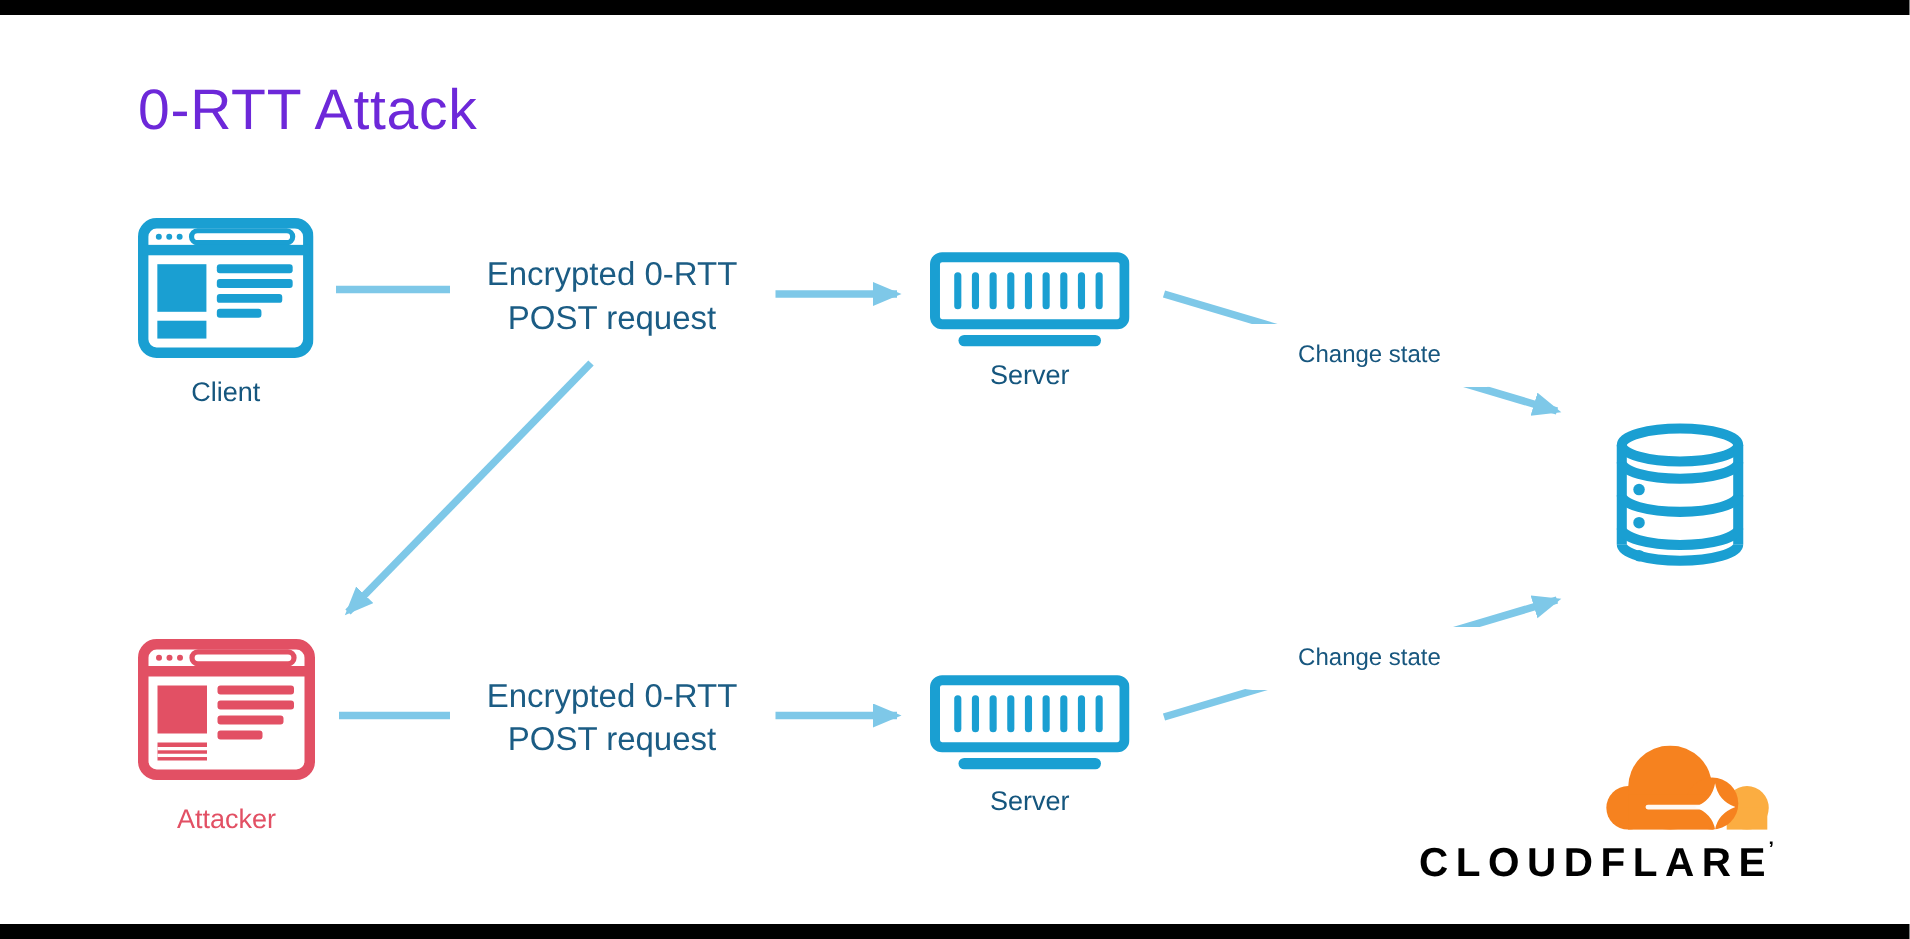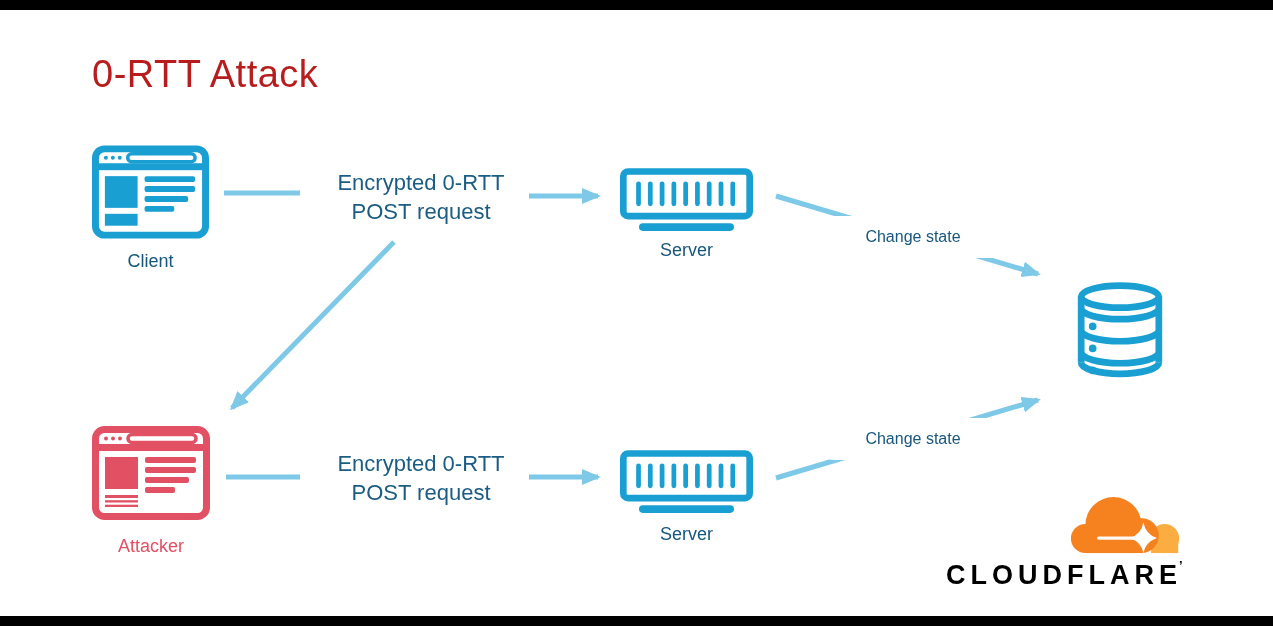--- a/index.html
+++ b/index.html
@@ -3,27 +3,27 @@
 <meta charset="utf-8">
 <style>
   * { margin:0; padding:0; box-sizing:border-box; }
   html,body { width:1273px; height:626px; }
   body { font-family:"Liberation Sans", sans-serif; background:#ffffff; position:relative; overflow:hidden; }
   .page { position:absolute; left:0; top:0; width:1273px; height:626px; background:#ffffff; }
   .bar { position:absolute; left:0; width:1273px; height:10px; background:#000000; }
   .bar.top { top:0; } .bar.bottom { bottom:0; }
 
   .title { position:absolute; left:92px; top:53px; font-size:38px; font-weight:400;
-           color:#b91c1c; letter-spacing:0.5px; }
+           color:#6d28d9; letter-spacing:0.5px; }
   .arrow-layer { position:absolute; left:0; top:0; width:1273px; height:626px; pointer-events:none; }
 
   .node-label { position:absolute; text-align:center; font-size:18px; color:#15567e; }
   .node-label.red { color:#e25064; }
 
-  .req-box { position:absolute; left:313px; width:216px; height:67px; background:#ffffff;
+  .req-box { position:absolute; left:300px; width:216px; height:67px; background:#ffffff;
              display:flex; flex-direction:column; justify-content:center; align-items:center;
              font-size:22px; line-height:29px; color:#1b5c84; text-align:left; z-index:3; }
   .req-box.top { top:163px; } .req-box.bottom { top:444px; }
 
   .pill { position:absolute; width:198px; height:42px; background:#ffffff; border-radius:21px;
           display:flex; align-items:center; justify-content:center; font-size:16px; color:#17567e; z-index:3; }
   .pill.top { left:814px; top:216px; } .pill.bottom { left:814px; top:418px; }
 
   .icon { position:absolute; z-index:2; }
   .teal { color:#1a9fd2; } .red { color:#e25064; }

